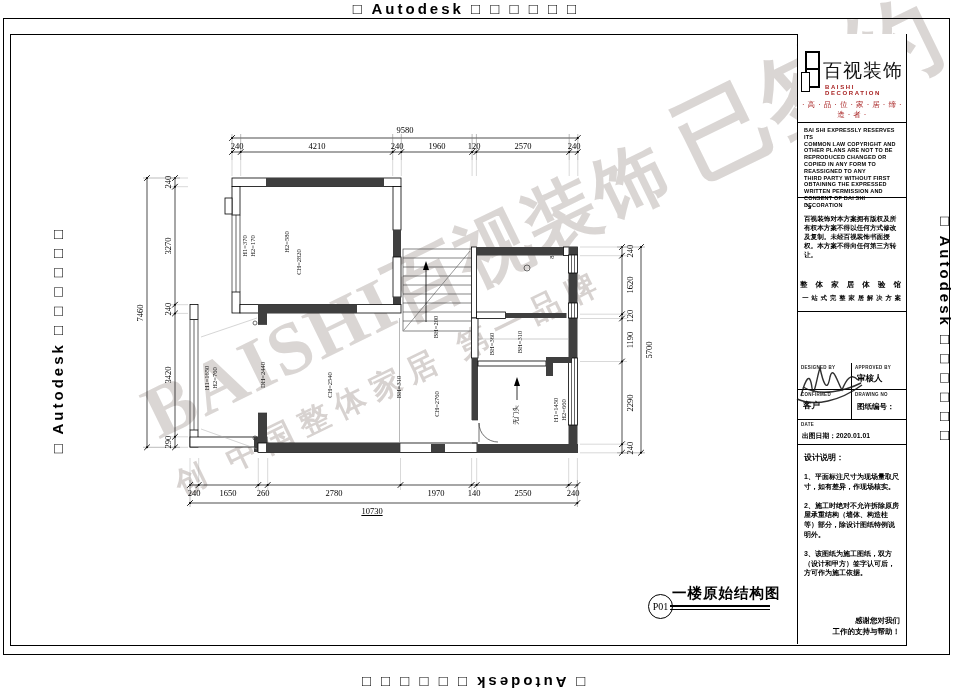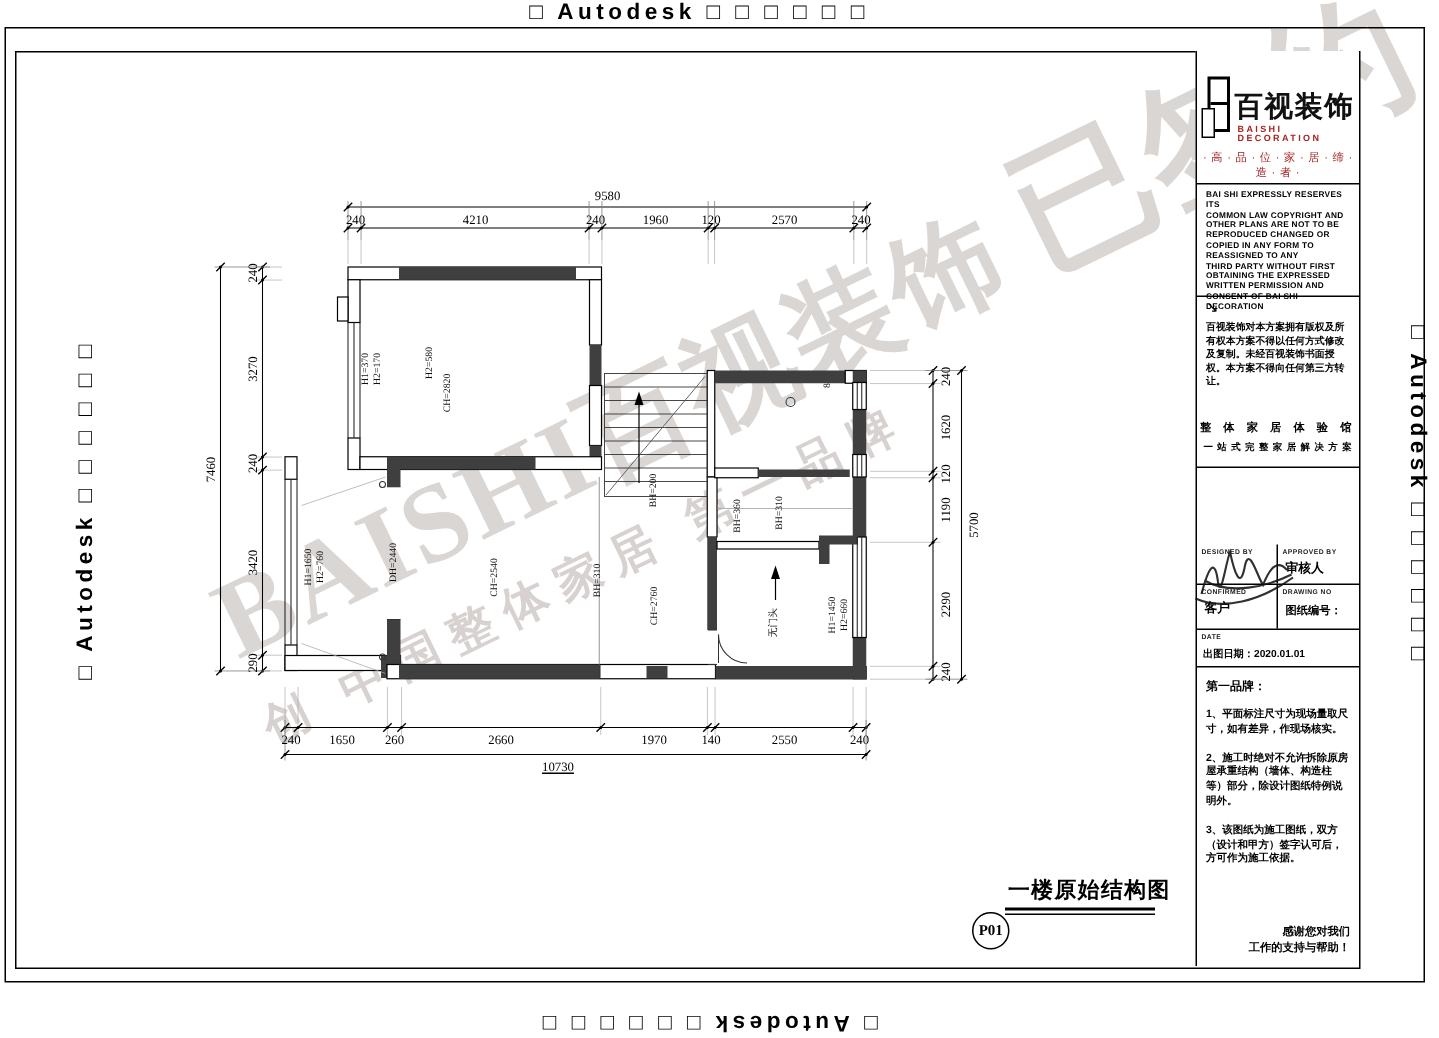--- a/index.html
+++ b/index.html
@@ -24,34 +24,34 @@
   svg.geo{position:absolute;left:0;top:0;z-index:3;pointer-events:none;}
   
   .ann{position:absolute;left:0;top:0;width:959px;height:487px;z-index:4;pointer-events:none;}
   .dim{position:absolute;font-family:"Liberation Serif","DejaVu Serif",serif;font-size:8.5px;color:#000;white-space:pre;}
   .rlabel{position:absolute;font-family:"Liberation Serif","DejaVu Serif",serif;font-size:6.5px;line-height:7.5px;
           color:#111;white-space:pre;text-align:center;}
   
   .plan-title{position:absolute;left:646px;top:583px;width:150px;height:40px;z-index:4;}
   .plan-title .txt{position:absolute;left:26px;top:1px;font-size:14.5px;font-weight:bold;color:#000;letter-spacing:1px;
      font-family:"Liberation Sans",sans-serif;}
-  .plan-title .badge{position:absolute;left:2px;top:25px;width:23px;height:23px;border:1.3px solid #000;border-radius:50%;
-     font-size:10px;font-weight:bold;text-align:center;line-height:23px;background:#fff;
+  .plan-title .badge{position:absolute;left:2px;top:11px;width:23px;height:23px;border:1.3px solid #000;border-radius:50%;
+     font-size:10px;font-weight:normal;text-align:center;line-height:23px;background:#fff;
      font-family:"Liberation Serif",serif;}
   .plan-title .ul1{position:absolute;left:24px;top:22px;width:100px;height:2.4px;background:#000;}
   .plan-title .ul2{position:absolute;left:24px;top:26px;width:100px;height:0.9px;background:#000;}
   
   .tb{position:absolute;left:797px;top:34px;width:108px;height:610px;border-left:1.2px solid #000;background:#fff;z-index:2;
       color:#000;}
   .tb .sec{position:absolute;left:0;width:108px;border-bottom:1px solid #000;box-sizing:border-box;}
   .tb .logo-sec{top:0;height:89px;}
   .logo-mark{position:absolute;left:7px;top:17px;width:15px;height:37px;border:2px solid #000;box-sizing:border-box;}
   .logo-mark .bar{position:absolute;left:0;top:15px;width:100%;height:2px;background:#000;}
   .logo-mark2{position:absolute;left:3px;top:38px;width:9px;height:20px;border:1.5px solid #000;background:#fff;box-sizing:border-box;}
-  .logo-cn{position:absolute;left:25px;top:24px;font-size:19px;font-weight:bold;letter-spacing:1px;color:#111;text-align:right;}
+  .logo-cn{position:absolute;left:25px;top:24px;font-size:19px;font-weight:normal;letter-spacing:1px;color:#111;text-align:right;}
   .logo-en{position:absolute;left:27px;top:50px;font-size:6px;font-weight:bold;letter-spacing:1.6px;color:#a82222;}
   .tagline{position:absolute;left:0;top:66px;width:108px;text-align:center;font-size:7.5px;color:#a82222;letter-spacing:0.5px;}
   .tb .en-sec{top:89px;height:75px;padding:4px 6px;font-size:5.5px;line-height:6.8px;font-weight:bold;letter-spacing:0.2px;}
   .tb .cn-sec{top:164px;height:114px;padding:3px 6px;}
   .cn-arrow{font-size:10px;line-height:10px;}
   .cn-copy{margin-top:3px;font-size:6.6px;line-height:9px;font-weight:bold;}
   .slogan1{position:absolute;left:0;top:82px;width:108px;text-align:center;font-size:7.5px;font-weight:bold;letter-spacing:3px;}
   .slogan2{position:absolute;left:0;top:96px;width:108px;text-align:center;font-size:6.3px;font-weight:bold;letter-spacing:0.6px;}
   .tb .addr-sec{top:278px;height:51px;}
   .addr-label{position:absolute;left:5px;top:6px;font-size:8px;font-weight:bold;}
@@ -325,21 +325,21 @@
       <span class="dim" style="left: 237px; top: 146px; transform: translate(-50%, -50%) rotate(0deg);">240</span>
       <span class="dim" style="left: 317px; top: 146px; transform: translate(-50%, -50%) rotate(0deg);">4210</span>
       <span class="dim" style="left: 397px; top: 146px; transform: translate(-50%, -50%) rotate(0deg);">240</span>
       <span class="dim" style="left: 437px; top: 146px; transform: translate(-50%, -50%) rotate(0deg);">1960</span>
       <span class="dim" style="left: 474px; top: 146px; transform: translate(-50%, -50%) rotate(0deg);">120</span>
       <span class="dim" style="left: 523px; top: 146px; transform: translate(-50%, -50%) rotate(0deg);">2570</span>
       <span class="dim" style="left: 574px; top: 146px; transform: translate(-50%, -50%) rotate(0deg);">240</span>
       <span class="dim" style="left: 194px; top: 493px; transform: translate(-50%, -50%) rotate(0deg);">240</span>
       <span class="dim" style="left: 228px; top: 493px; transform: translate(-50%, -50%) rotate(0deg);">1650</span>
       <span class="dim" style="left: 263px; top: 493px; transform: translate(-50%, -50%) rotate(0deg);">260</span>
-      <span class="dim" style="left: 334px; top: 493px; transform: translate(-50%, -50%) rotate(0deg);">2660</span>
+      <span class="dim" style="left: 334px; top: 493px; transform: translate(-50%, -50%) rotate(0deg);">2780</span>
       <span class="dim" style="left: 436px; top: 493px; transform: translate(-50%, -50%) rotate(0deg);">1970</span>
       <span class="dim" style="left: 474px; top: 493px; transform: translate(-50%, -50%) rotate(0deg);">140</span>
       <span class="dim" style="left: 523px; top: 493px; transform: translate(-50%, -50%) rotate(0deg);">2550</span>
       <span class="dim" style="left: 573px; top: 493px; transform: translate(-50%, -50%) rotate(0deg);">240</span>
       <span class="dim" style="left: 372px; top: 511px; transform: translate(-50%, -50%) rotate(0deg); text-decoration: underline;">10730</span>
       <span class="dim" style="left: 140px; top: 313px; transform: translate(-50%, -50%) rotate(-90deg);">7460</span>
       <span class="dim" style="left: 168px; top: 182px; transform: translate(-50%, -50%) rotate(-90deg);">240</span>
       <span class="dim" style="left: 168px; top: 246px; transform: translate(-50%, -50%) rotate(-90deg);">3270</span>
       <span class="dim" style="left: 168px; top: 309px; transform: translate(-50%, -50%) rotate(-90deg);">240</span>
       <span class="dim" style="left: 168px; top: 375px; transform: translate(-50%, -50%) rotate(-90deg);">3420</span>
@@ -423,21 +423,21 @@
       <div class="cell-r">
         <span class="mini">APPROVED BY</span>
         <span class="cellcn">审核人</span>
       </div>
     </div>
     <div class="sec row3">
       <span class="mini">DATE</span>
       <span class="date-cn">出图日期：2020.01.01</span>
     </div>
     <div class="sec notes-sec">
-      <div class="notes-title">第一品牌：</div>
+      <div class="notes-title">设计说明：</div>
       <div class="note-item">1、平面标注尺寸为现场量取尺寸，如有差异，作现场核实。</div>
       <div class="note-item">2、施工时绝对不允许拆除原房屋承重结构（墙体、构造柱等）部分，除设计图纸特例说明外。</div>
       <div class="note-item">3、该图纸为施工图纸，双方（设计和甲方）签字认可后，方可作为施工依据。</div>
       <div class="thanks">感谢您对我们
 工作的支持与帮助！</div>
     </div>
   </div>
 </div>
 
 </body></html>

